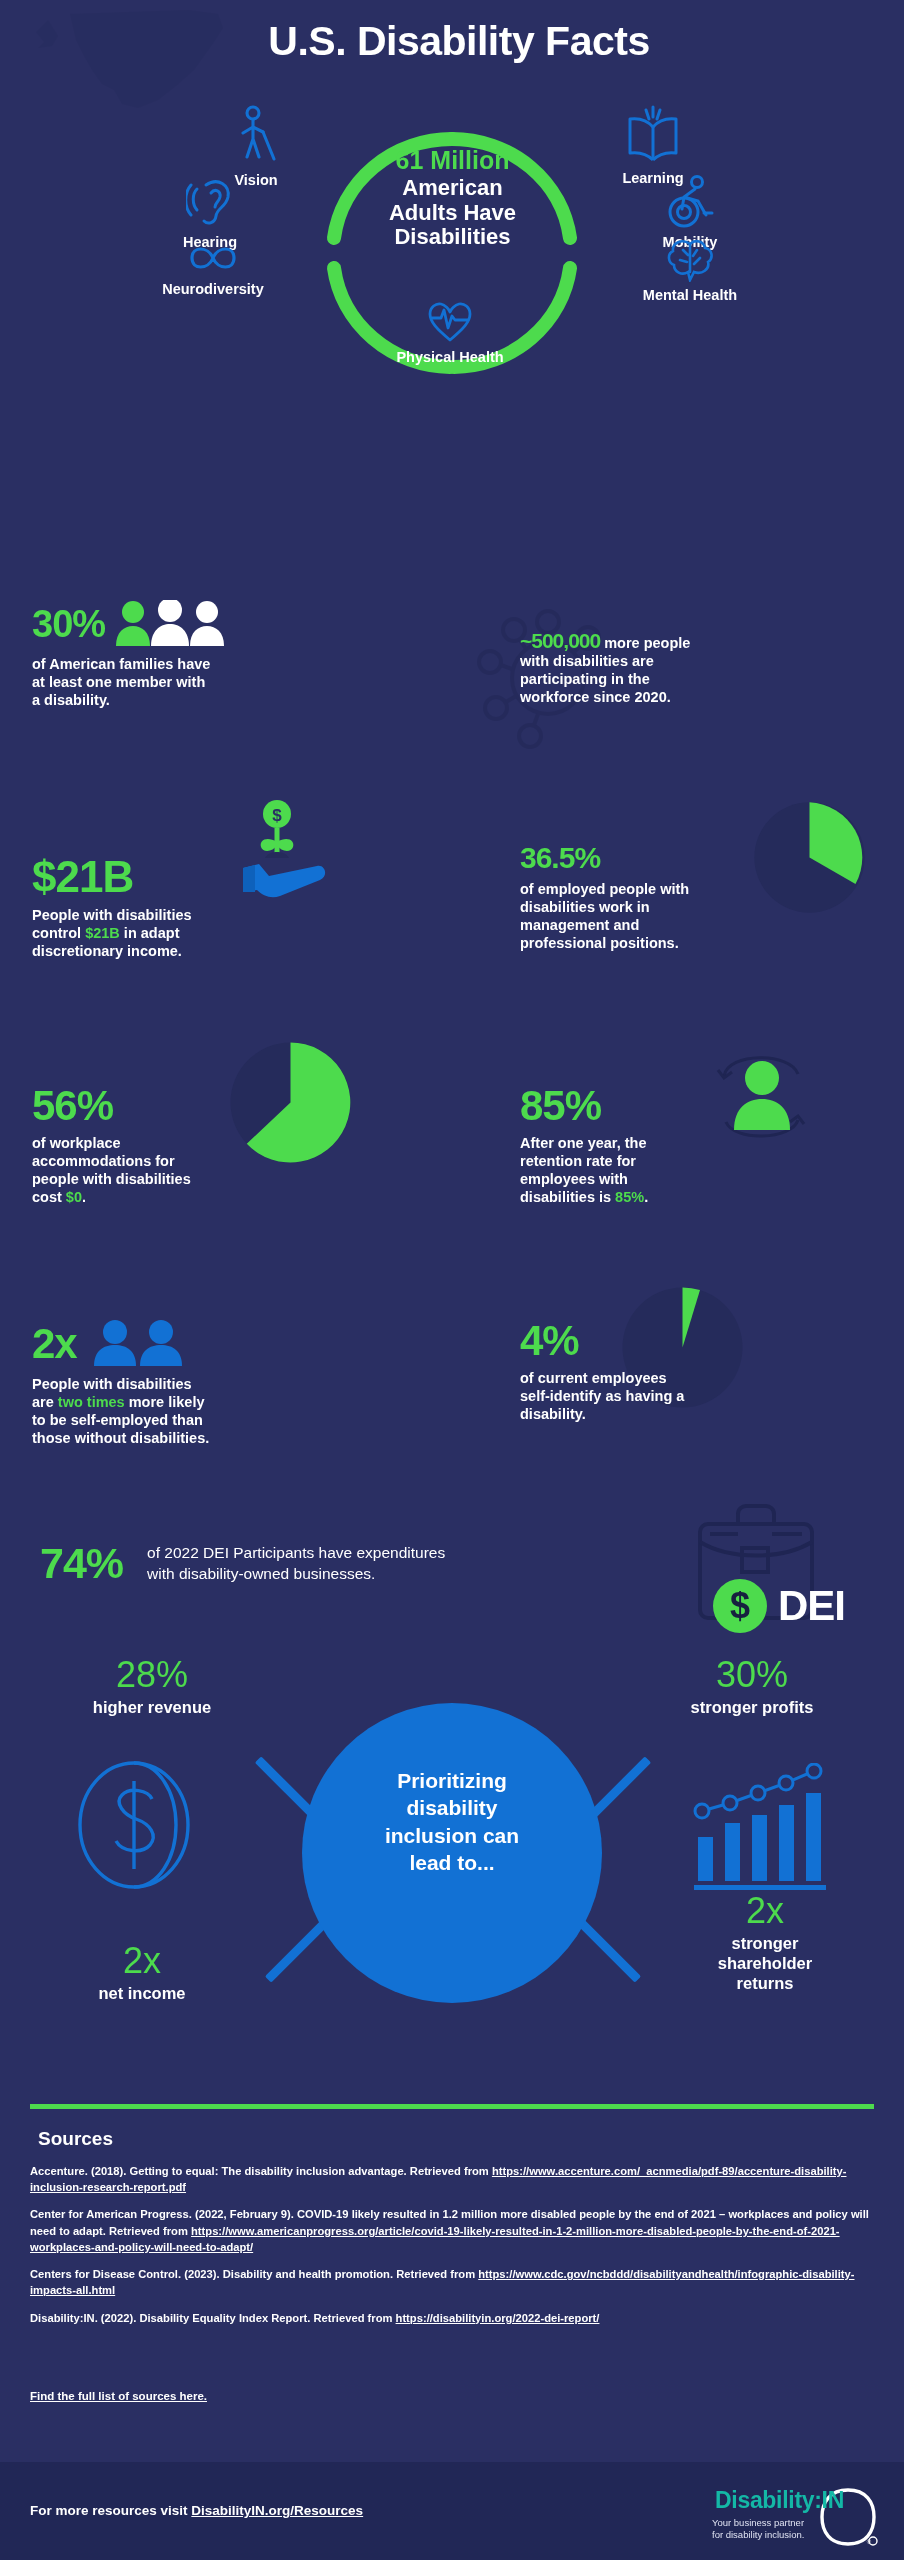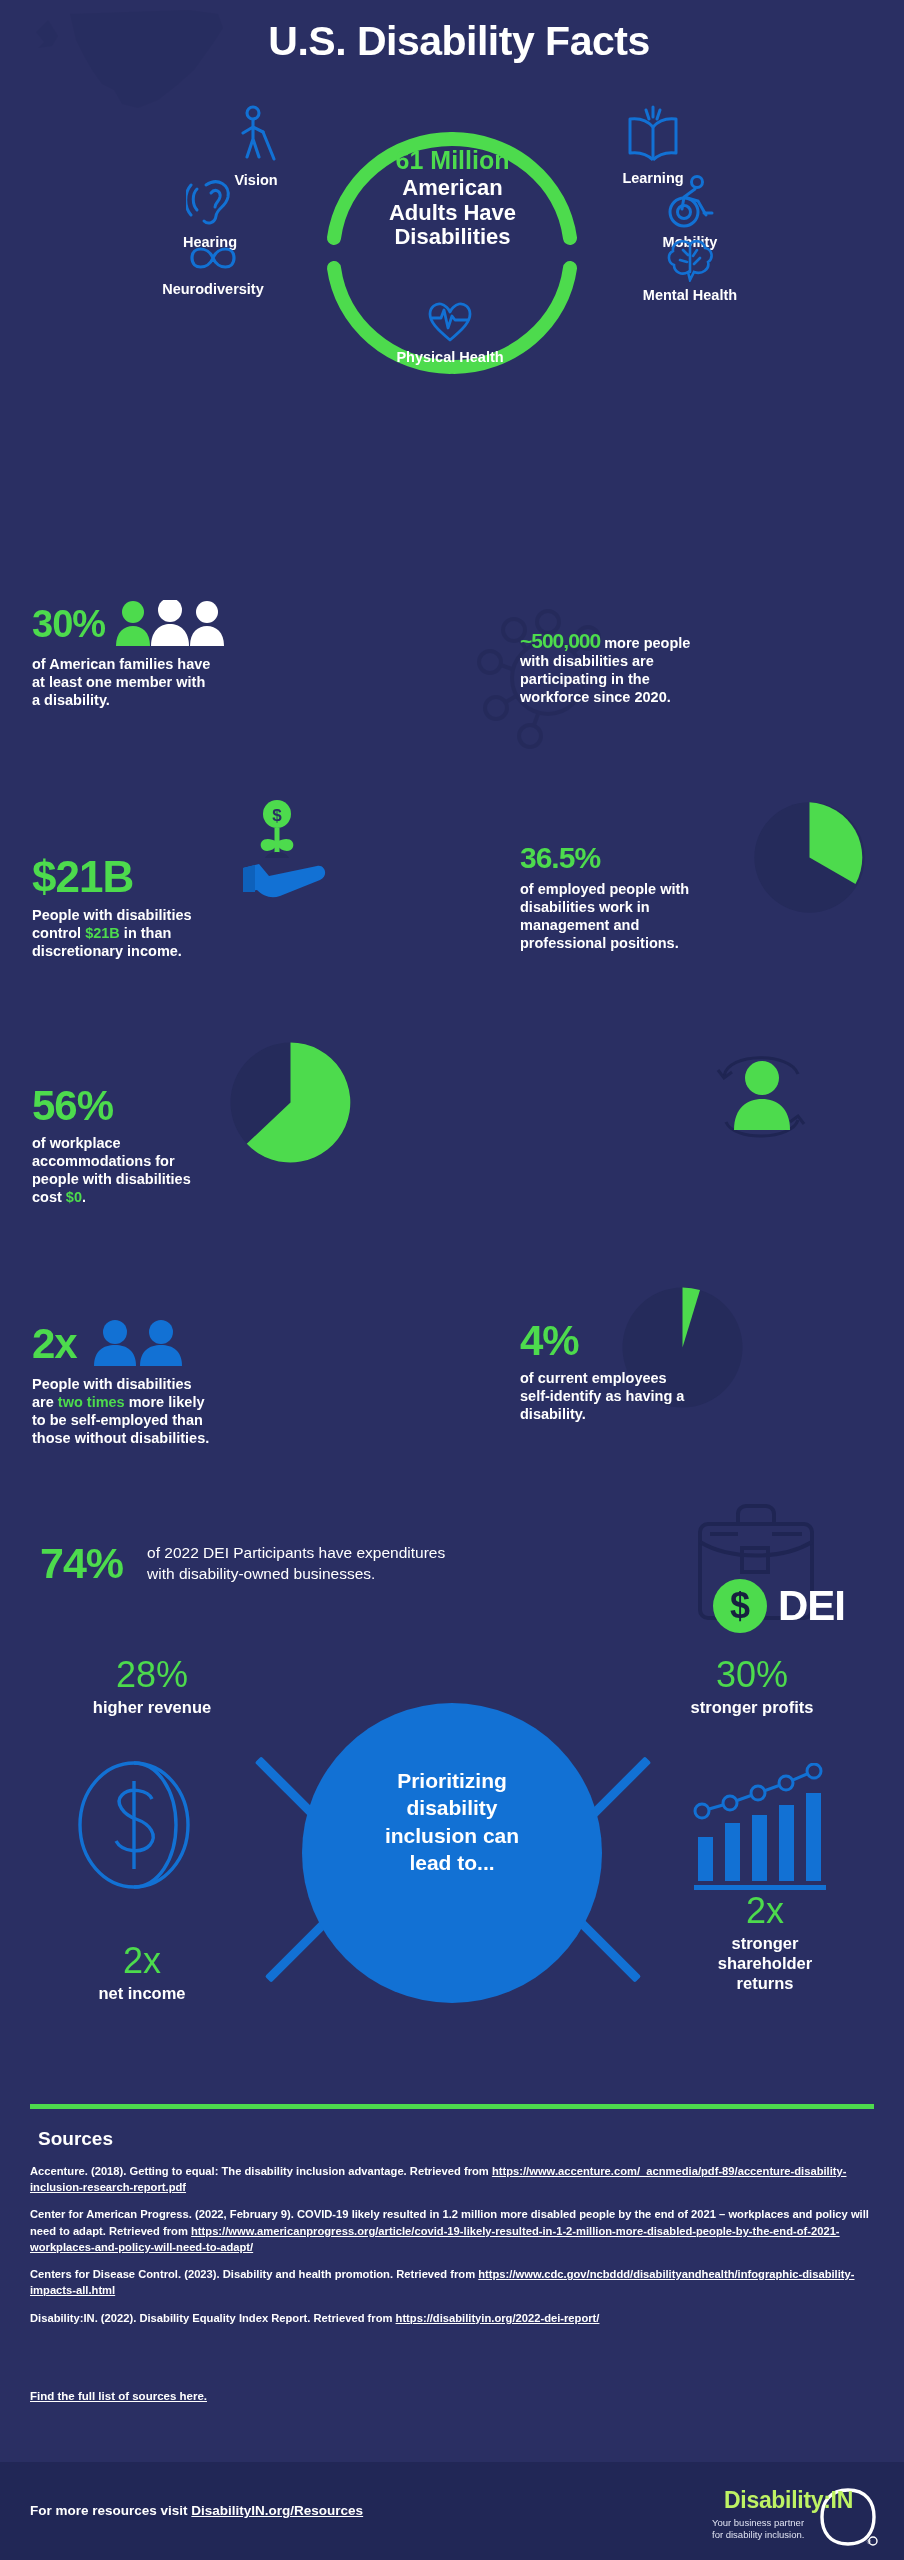--- a/index.html
+++ b/index.html
@@ -69,21 +69,21 @@
   .src-head{ position:absolute; left:38px; top:2128px; font-size:19px; font-weight:bold; color:#fff;text-align:right; }
   .sources{ position:absolute; left:30px; top:2163px; width:848px; }
   .src{ font-size:11.2px; font-weight:bold; line-height:1.45; color:#fff; margin-bottom:11px; }
   .src u, .u{ text-decoration:underline; }
   .findall{ position:absolute; left:30px; top:2390px; font-size:11.5px; font-weight:bold; text-decoration:underline; color:#fff;}
 
   
   .footer{ position:absolute; left:0; top:2462px; width:904px; height:98px; background:#212756; }
   .footer-txt{ position:absolute; left:30px; top:2503px; font-size:13.5px; font-weight:bold; color:#fff; }
   .logo{ position:absolute; right:24px; top:2486px; width:200px; height:62px; }
-  .logo-name{ position:absolute; right:51px; top:2487px; font-size:23px; font-weight:bold; color:#bef264; letter-spacing:-0.3px;}
+  .logo-name{ position:absolute; right:60px; top:2487px; font-size:23px; font-weight:bold; color:#14b8a6; letter-spacing:-0.3px;}
   .logo-tag{ position:absolute; right:52px; top:2517px; font-size:9.5px; color:#dfe2f2; line-height:1.3; text-align:left; width:140px;}
 </style>
 </head>
 <body>
 
 <div class="page">
 
   <svg class="usmap" viewBox="0 0 260 110">
     <path fill="#242a5b" d="M30 12 L18 24 L26 34 L20 40 L34 38 L40 28 Z"></path>
     <path fill="#242a5b" d="M52 6 L170 2 L200 6 L205 20 L196 34 L186 48 L176 62 L158 78 L140 92 L120 100 L104 96 L96 82 L84 76 L74 62 L66 48 L58 32 Z"></path>
@@ -240,21 +240,21 @@
     <path d="M52 28 V58" stroke="#4ddb4d" stroke-width="5"></path>
     <path d="M52 42 C42 36 34 40 36 47 C38 53 48 52 52 45Z" fill="#4ddb4d"></path>
     <path d="M52 42 C62 36 70 40 68 47 C66 53 56 52 52 45Z" fill="#4ddb4d"></path>
     <path d="M40 58 C44 50 60 50 64 58 Z" fill="#252b5b"></path>
     <path d="M18 68 L34 64 L44 76 L92 66 C100 64 104 76 95 80 L55 96 C46 99 38 96 32 90 L18 92 Z" fill="#1271d4"></path>
     <path d="M18 68 L30 65 L30 92 L18 92 Z" fill="#0e61bb"></path>
   </svg>
   <div class="stat" style="left:32px; top:855px; width:330px;">
     <span class="big" style="font-size:44px;">$21B</span>
     <p><span>People with disabilities</span><br>
-       <span>control </span><span class="g">$21B</span><span> in than</span><br>
+       <span>control </span><span class="g">$21B</span><span> in adapt</span><br>
        <span>discretionary income.</span></p>
   </div>
 
   <svg style="position:absolute; left:752px; top:800px;" width="115" height="115" viewBox="0 0 100 100">
     <circle cx="50" cy="50" r="48" fill="#252b5b"></circle>
     <path d="M50 50 L50 2 A48 48 0 0 1 90 73 Z" fill="#4ddb4d"></path>
   </svg>
   <div class="stat" style="left:520px; top:843px; width:345px;">
     <span class="big" style="font-size:30px;">36.5%</span>
     <p><span>of employed people with</span><br>
@@ -278,20 +278,27 @@
   <svg style="position:absolute; left:694px; top:1042px;" width="130" height="110" viewBox="0 0 130 110">
     <g fill="none" stroke="#1f2553" stroke-width="3">
       <path d="M30 34 C34 10 96 10 104 32"></path>
       <path d="M24 28 L30 36 L38 30"></path>
       <path d="M104 78 C98 98 40 100 32 80"></path>
       <path d="M110 82 L104 74 L96 80"></path>
     </g>
     <circle cx="68" cy="36" r="17" fill="#4ddb4d"></circle>
     <path d="M40 88 C40 66 53 57 68 57 C83 57 96 66 96 88Z" fill="#4ddb4d"></path>
   </svg>
+  <div class="stat" style="left:520px; top:1085px; width:330px;">
+    <span class="big" style="font-size:42px;">85%</span>
+    <p><span>After one year, the</span><br>
+       <span>retention rate for</span><br>
+       <span>employees with</span><br>
+       <span>disabilities is </span><span class="g">85%</span><span>.</span></p>
+  </div>
 
   <div class="stat" style="left:32px; top:1320px; width:350px;">
     <div class="inline-row">
       <span class="big" style="font-size:42px;">2x</span>
       <svg width="115" height="48" viewBox="0 0 115 48">
         <g fill="#1271d4">
           <circle cx="28" cy="12" r="12"></circle>
             <path d="M7 46 C7 31 16 25 28 25 C40 25 49 31 49 46Z"></path>
           <circle cx="74" cy="12" r="12"></circle>
             <path d="M53 46 C53 31 62 25 74 25 C86 25 95 31 95 46Z"></path>

